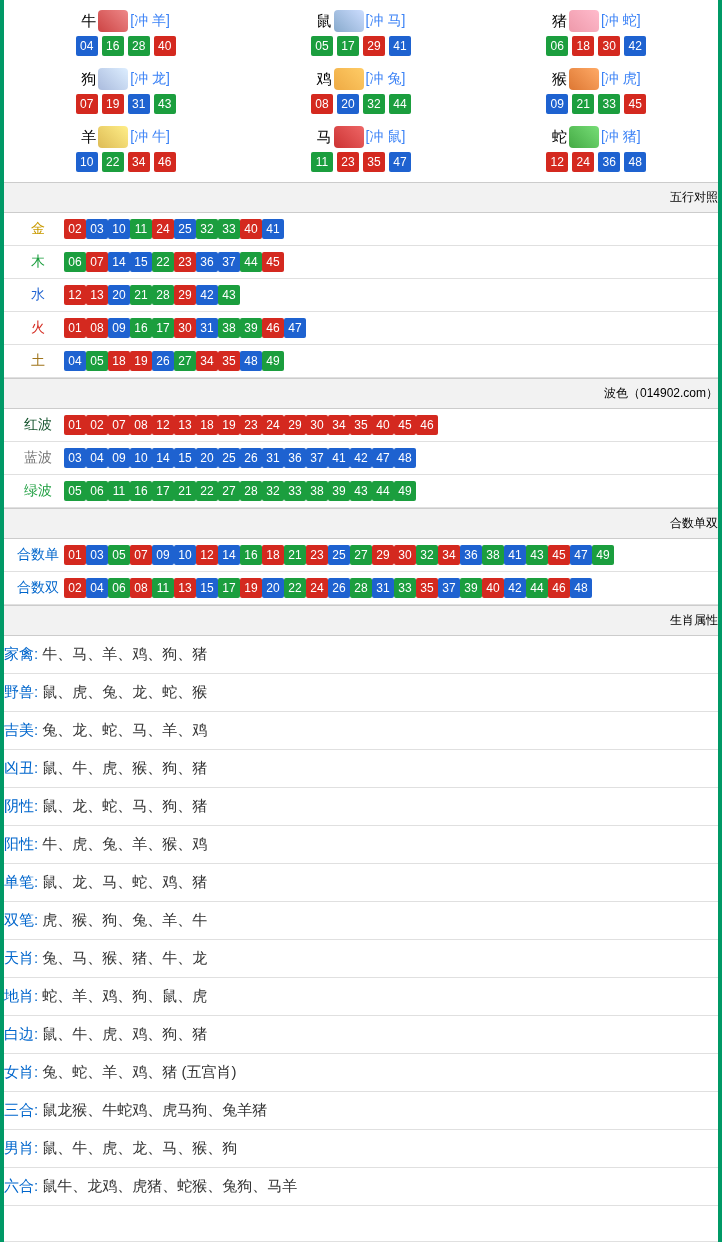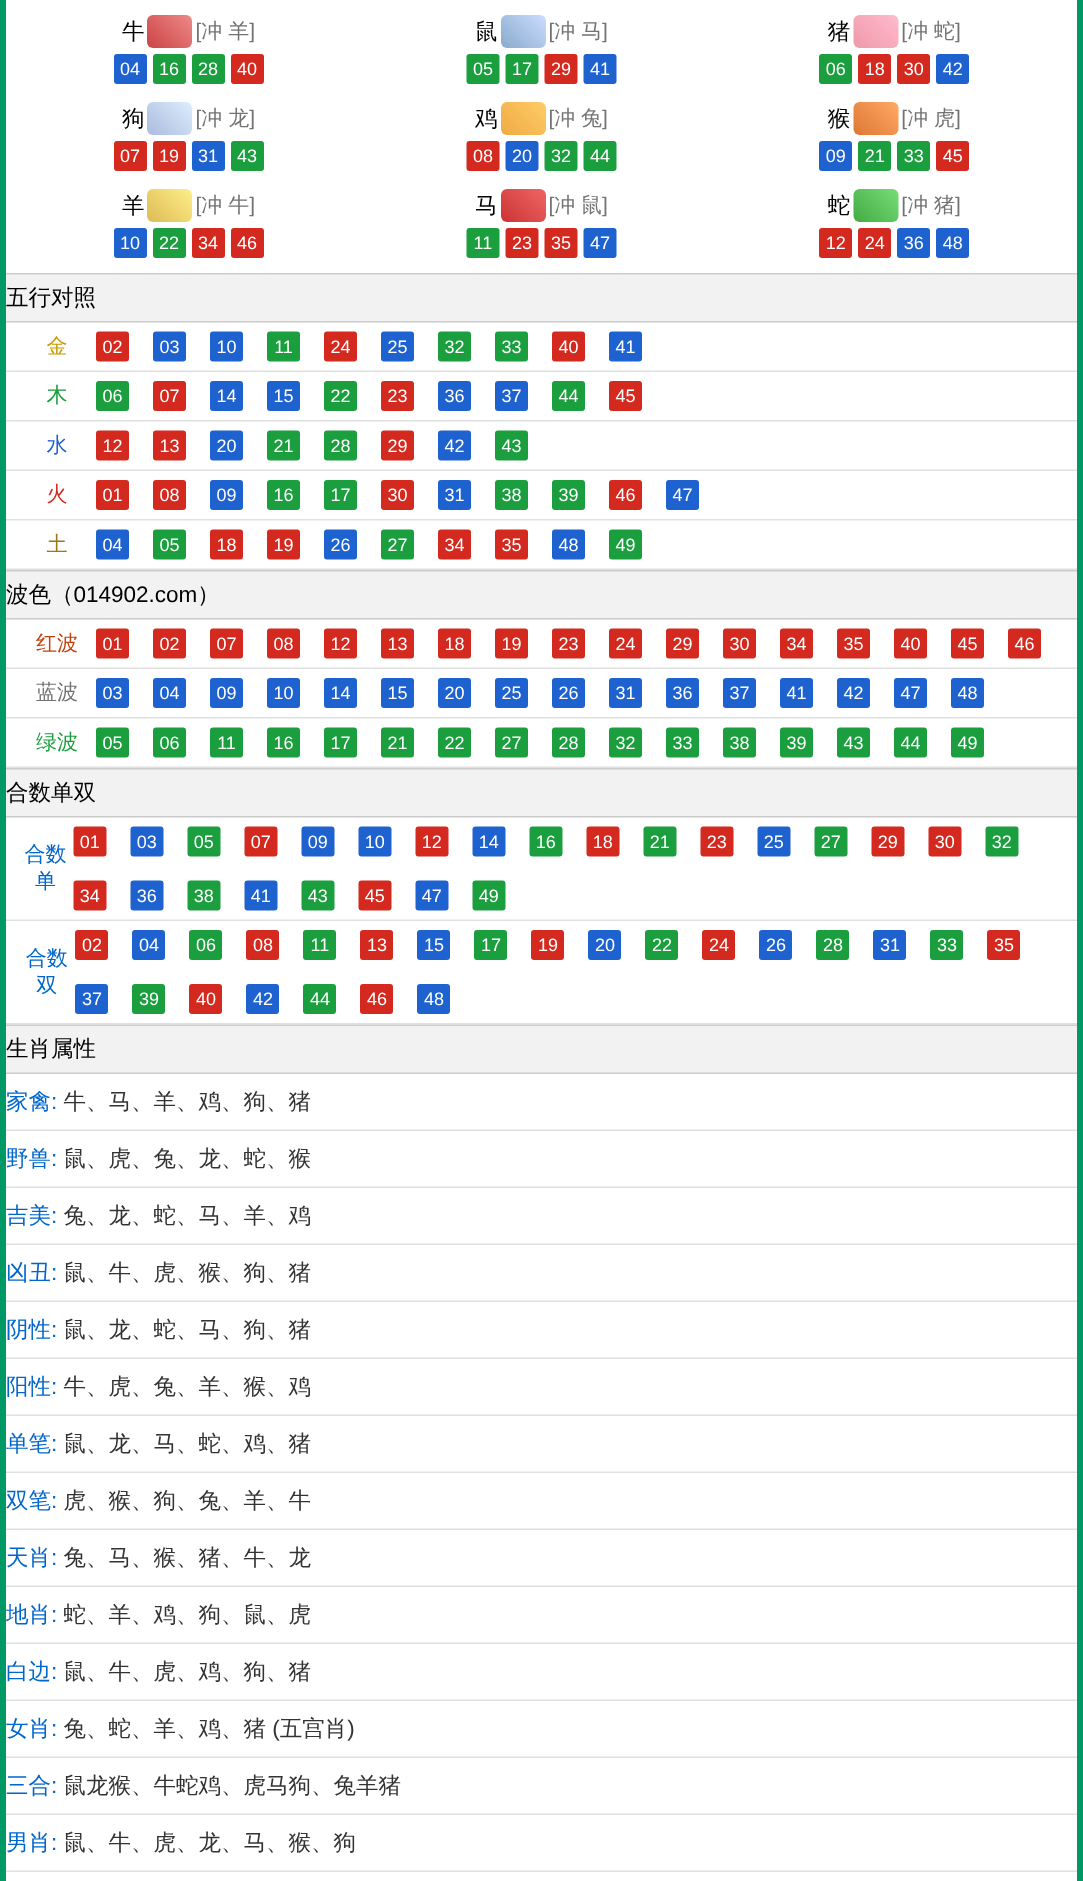--- a/index.html
+++ b/index.html
@@ -3,36 +3,36 @@
 <meta charset="utf-8">
 <style>
 *{box-sizing:border-box;margin:0;padding:0}
 body{font-family:Arial,"Microsoft YaHei",sans-serif;font-size:14px;background:#fff}
 .wrapper{width:722px;border-left:4px solid #009966;border-right:4px solid #009966}
 .zodiac-grid{display:flex;flex-wrap:wrap;padding:4px}
 .zodiac-cell{width:33.33%;text-align:center;padding:6px 0}
 .z-title{display:flex;align-items:center;justify-content:center;gap:2px;margin-bottom:4px}
 .z-name{font-size:15px}
 .z-icon{width:30px;height:22px;display:inline-block;border-radius:4px}
-.z-clash{color:#737373;font-size:14px}
+.z-clash{color:#3b82f6;font-size:14px}
 .balls{display:flex;justify-content:center;gap:4px}
 .ball{width:22px;height:20px;line-height:20px;color:#fff;font-size:12px;text-align:center;display:inline-block;border-radius:2px}
 .b-red{background:#d4291f}
 .b-green{background:#1b9e3e}
 .b-blue{background:#1e62d0}
-.section-head{background:#f2f2f2;border-top:1px solid #ccc;border-bottom:1px solid #ccc;text-align:left;padding:6px 0;font-size:15px}
+.section-head{background:#f2f2f2;border-top:1px solid #ccc;border-bottom:1px solid #ccc;text-align:right;padding:6px 0;font-size:12px}
 .row{display:flex;align-items:center;border-bottom:1px solid #e0e0e0;padding:6px 8px}
 .row-label{width:52px;text-align:center;font-size:14px}
-.row-balls{display:flex;flex-wrap:wrap;gap:16px}
+.row-balls{display:flex;flex-wrap:wrap;gap:0}
 .lbl-gold{color:#c99a00}
 .lbl-wood{color:#1b9e3e}
 .lbl-water{color:#1e62d0}
 .lbl-fire{color:#d4291f}
 .lbl-earth{color:#a0761d}
-.lbl-red{color:#c2410c}
+.lbl-red{color:#14532d}
 .lbl-blue{color:#737373}
 .lbl-green{color:#1b9e3e}
 .lbl-link{color:#0066cc}
 .attr-row{border-bottom:1px solid #e0e0e0;text-align:left;padding:9px 0;font-size:15px}
 .attr-label{color:#0066cc}
 .attr-text{color:#333}
 .i-ox{background:linear-gradient(45deg,#c44,#e88)}
 .i-rat{background:linear-gradient(45deg,#8ac,#cdf)}
 .i-pig{background:linear-gradient(45deg,#e9a,#fbc)}
 .i-dog{background:linear-gradient(45deg,#abd,#def)}

